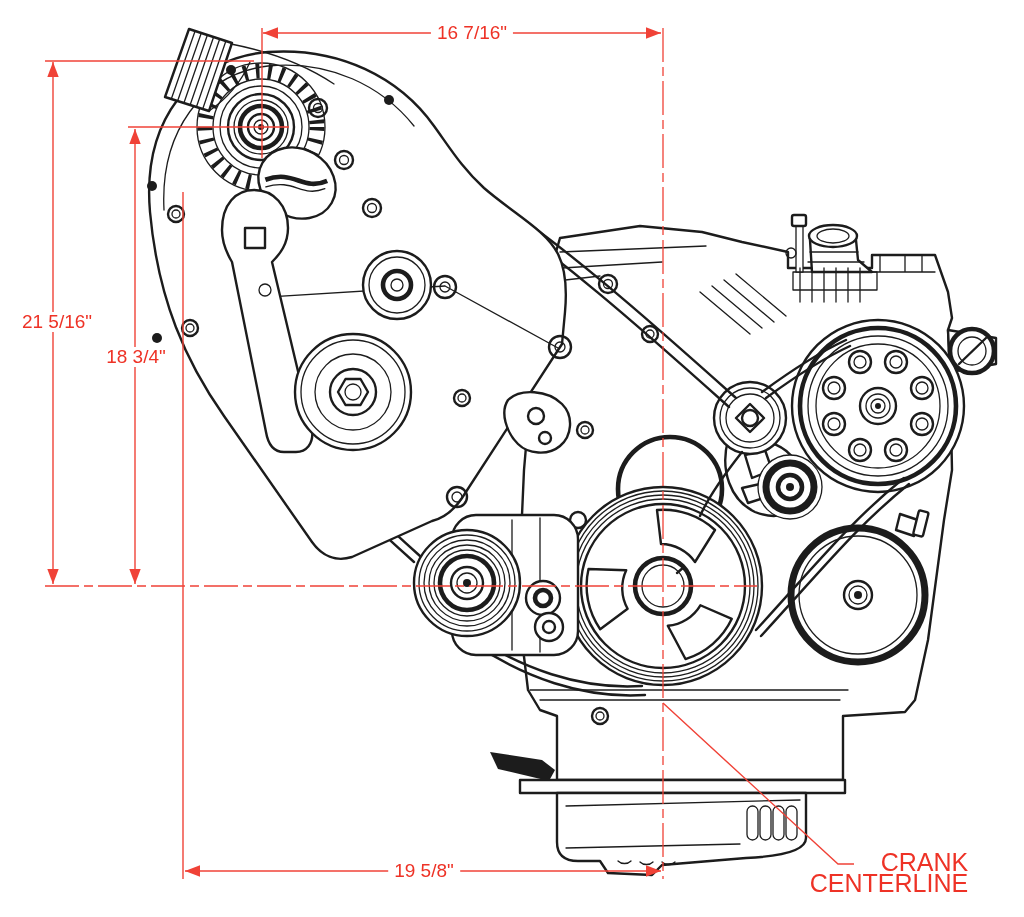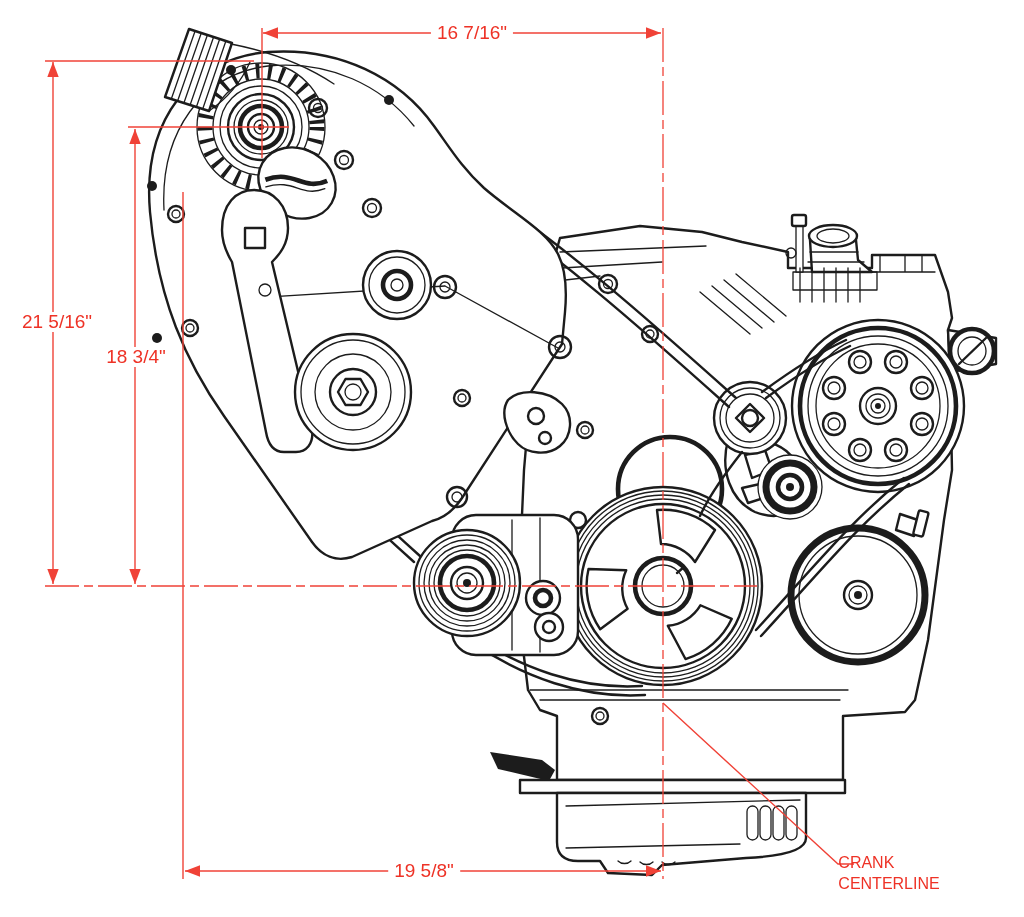--- a/index.html
+++ b/index.html
@@ -13,21 +13,21 @@
   .t6{fill:none;stroke:#1c1c1c;stroke-width:7}
   .wf{fill:#ffffff}
   .bk{fill:#1c1c1c;stroke:none}
   .teeth{fill:none;stroke:#1c1c1c;stroke-width:15;stroke-dasharray:3.6 8.7}
   
   .red{fill:none;stroke:#f04237;stroke-width:1.4}
   .redc{fill:none;stroke:#f04237;stroke-width:1.3;stroke-dasharray:34 5 9 5}
   .dim-label{position:absolute;transform:translate(-50%,-50%);font-size:19px;line-height:20px;
              color:#ee3226;background:#ffffff;padding:0 6px;white-space:nowrap;z-index:5;}
   .crank-label{position:absolute;left:889px;top:873px;transform:translate(-50%,-50%);
-               font-size:16px;line-height:21px;color:#ee3226;text-align:left;white-space:nowrap;z-index:5;}
+               font-size:25px;line-height:21px;color:#ee3226;text-align:right;white-space:nowrap;z-index:5;}
 </style>
 </head>
 <body>
 
 <div id="stage">
 <svg width="1024" height="917" viewBox="0 0 1024 917">
   <defs>
     <marker id="arr" viewBox="0 0 10 10" refX="10" refY="5" markerWidth="11" markerHeight="11" orient="auto-start-reverse">
       <path d="M0,1.2 L10,5 L0,8.8 Z" fill="#f04237"></path>
     </marker>

